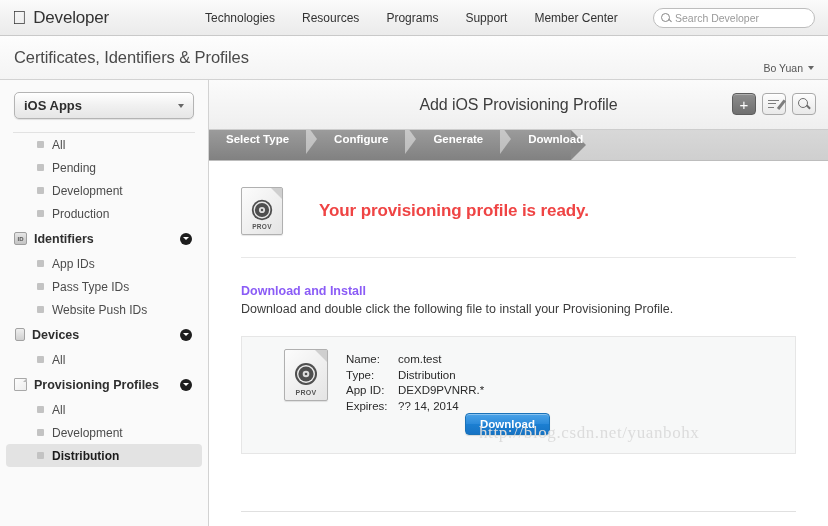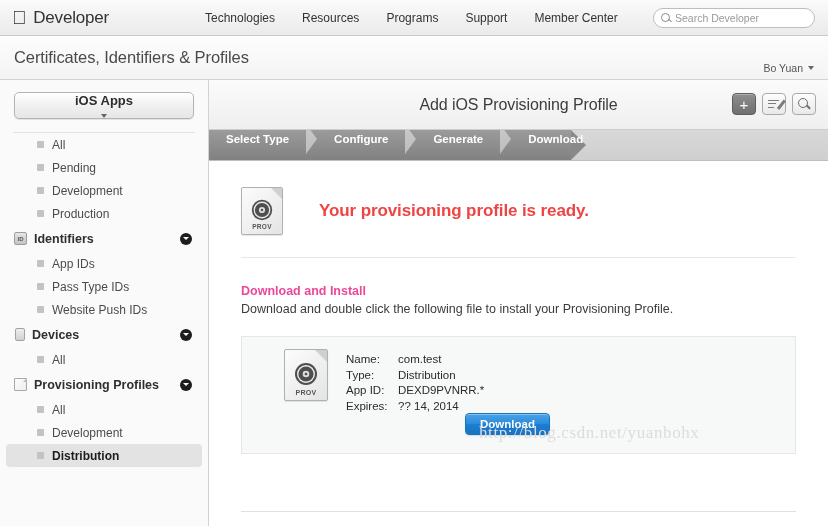--- a/index.html
+++ b/index.html
@@ -57,21 +57,21 @@
     width: 209px; height: 446px; flex: none;
     background: #fafafa; border-right: 1px solid #d2d2d2;
     position: relative; padding-top: 12px;
   }
   .select-wrap { padding: 0 14px; }
   .select-btn {
     height: 27px; border: 1px solid #b4b4b4; border-radius: 5px;
     background: linear-gradient(to bottom, #ffffff 0%, #f0f0f0 52%, #e6e6e6 100%);
     box-shadow: 0 1px 1px rgba(0,0,0,0.10), inset 0 1px 0 #fff;
     display: flex; align-items: center; justify-content: space-between;
-    padding: 0 9px; cursor: pointer; flex-direction: column;
+    padding: 0 9px; cursor: pointer;
   }
   .select-label { font-size: 13px; font-weight: bold; color: #2e2e2e; }
   .nav { margin-top: 13px; }
   .nav-sep { height: 1px; background: #e2e2e2; margin: 0 13px; }
   .nav-group {
     height: 27px; display: flex; align-items: center; padding: 0 13px 0 14px;
     position: relative; cursor: pointer;
   }
   .nav-group .gicon { width: 13px; height: 13px; flex: none; margin-right: 7px; }
   .nav-group .glabel { font-size: 12.5px; font-weight: bold; color: #2f2f2f; }
@@ -205,21 +205,21 @@
   }
 
   .divider-soft { height:1px; background:#e8e8e8; margin: 22px 32px 0 32px; }
 
   .watermark {
     position: absolute; left: 270px; top: 262px;
     font-family: "Liberation Serif", serif; font-size: 17px; color: #dcdcdc;
     letter-spacing: 0.6px; white-space: nowrap; pointer-events: none;
   }
 
-  .sec-title { font-size: 12.5px; font-weight: bold; color: #ec4899; padding: 0 32px; margin-top: 26px; }
+  .sec-title { font-size: 12.5px; font-weight: bold; color: #8b5cf6; padding: 0 32px; margin-top: 26px; }
   .sec-desc { font-size: 12.5px; color: #3c3c3c; padding: 0 32px; margin-top: 4px; }
 
   .detail-box {
     margin: 20px 32px 0 32px; background: #f7f8f8; border: 1px solid #e6e6e6;
     height: 118px; position: relative;
   }
   .detail-inner { display: flex; padding: 12px 0 0 42px; }
   .meta { margin-left: 18px; padding-top: 3px; }
   .meta-row { display: flex; font-size: 11.5px; line-height: 15.5px; color: #2b2b2b; }
   .meta-k { width: 52px; color: #2b2b2b; }

